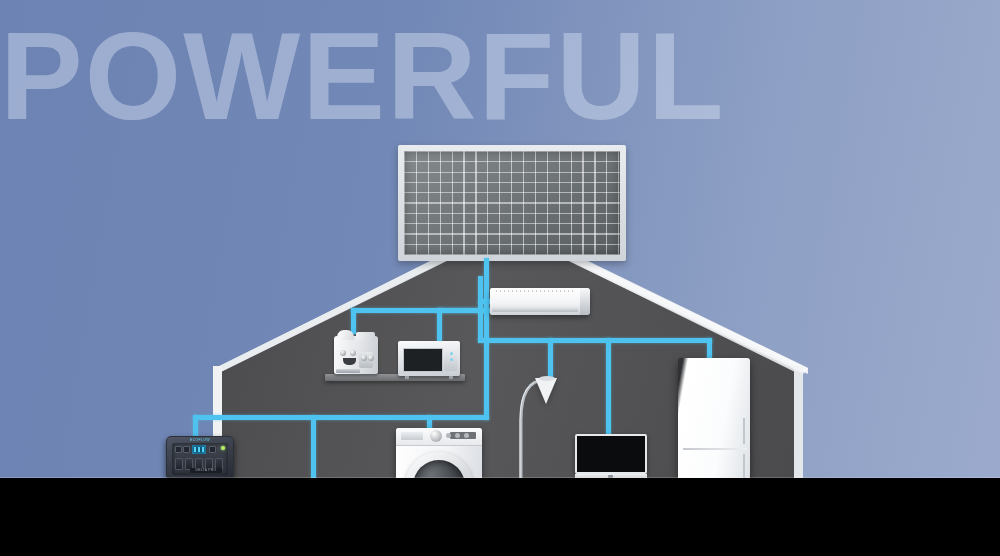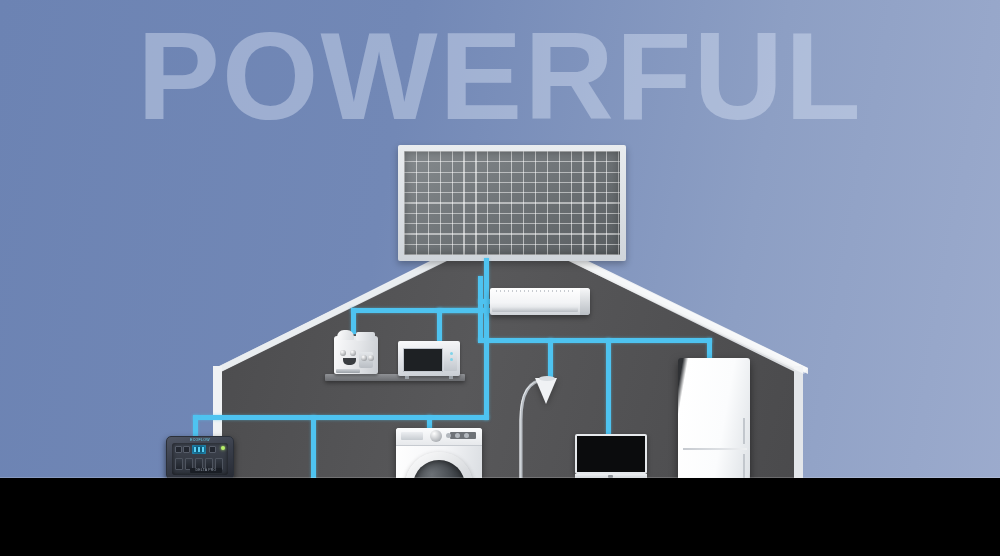--- a/index.html
+++ b/index.html
@@ -11,21 +11,21 @@
     width:1000px;height:556px;
     overflow:hidden;
     background:linear-gradient(100deg,#6c83b3 0%,#7288b6 38%,#8d9fc4 72%,#9cabcd 100%);
   }
 
   
   #headline{
     position:absolute;
     left:0; right:0;
     top:14px;
-    text-align:center;
+    text-align:left;
     font-size:124px;
     line-height:1;
     font-weight:700;
     letter-spacing:2px;
     color:rgba(222,232,248,0.42);
     user-select:none;
     white-space:nowrap;
     font-family:"Liberation Sans",sans-serif;
   }
 

